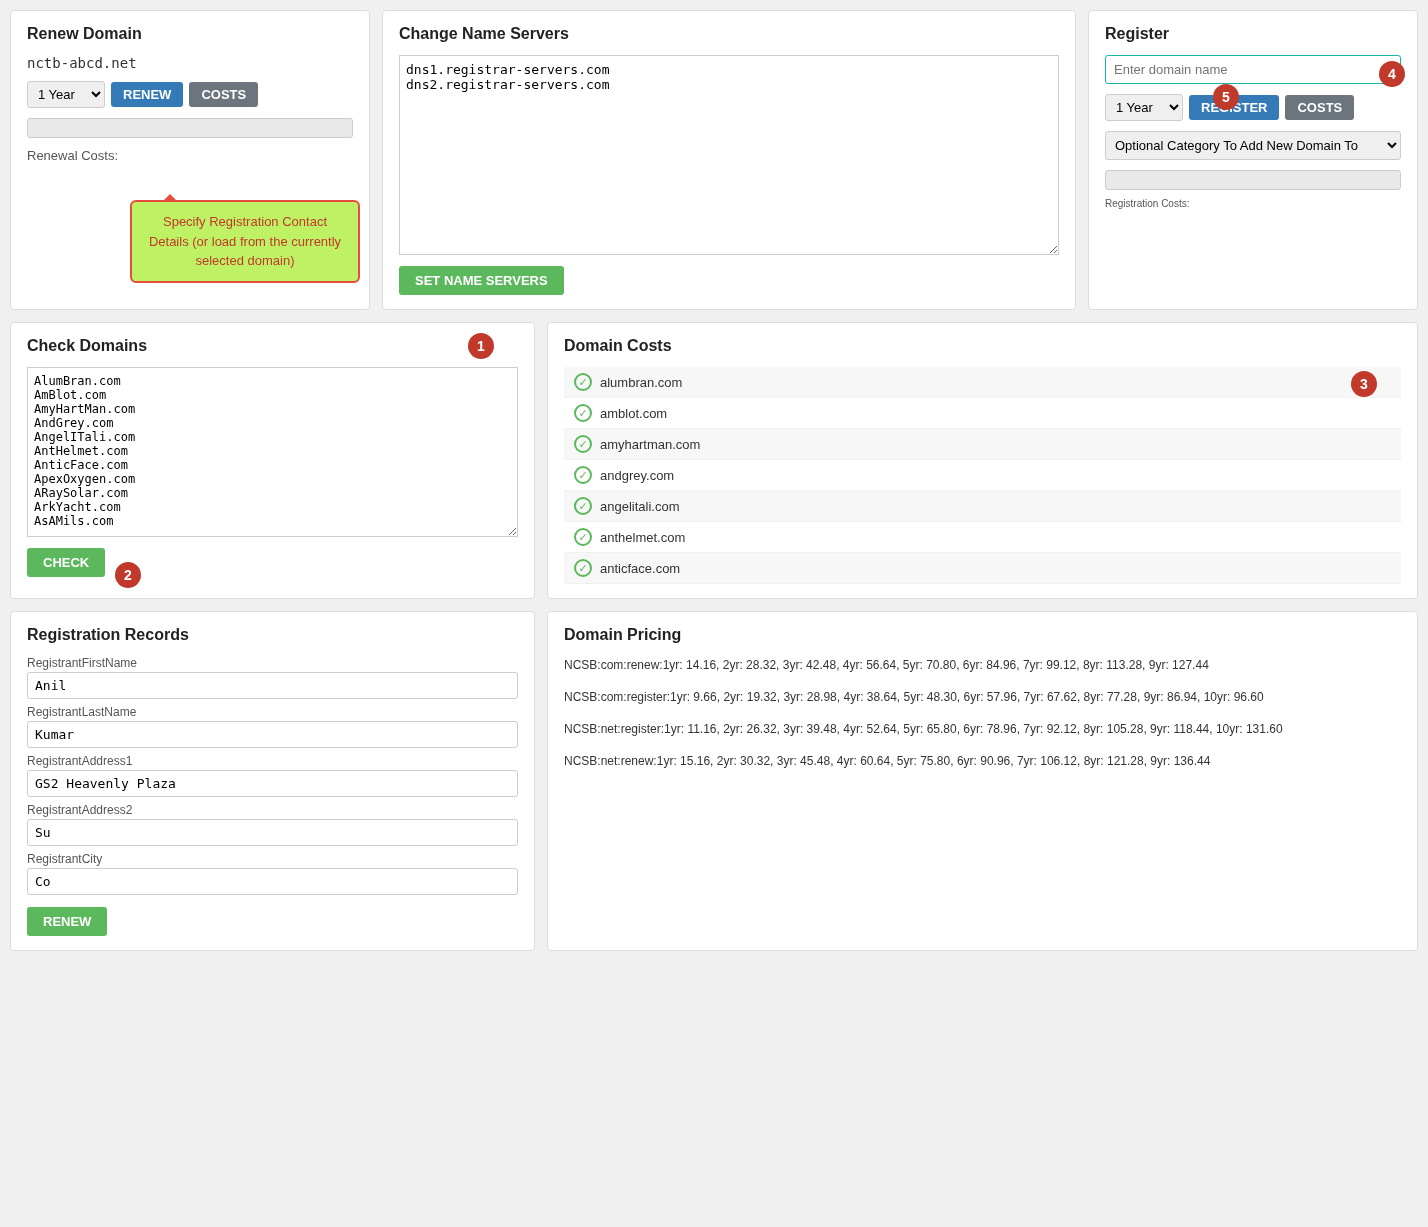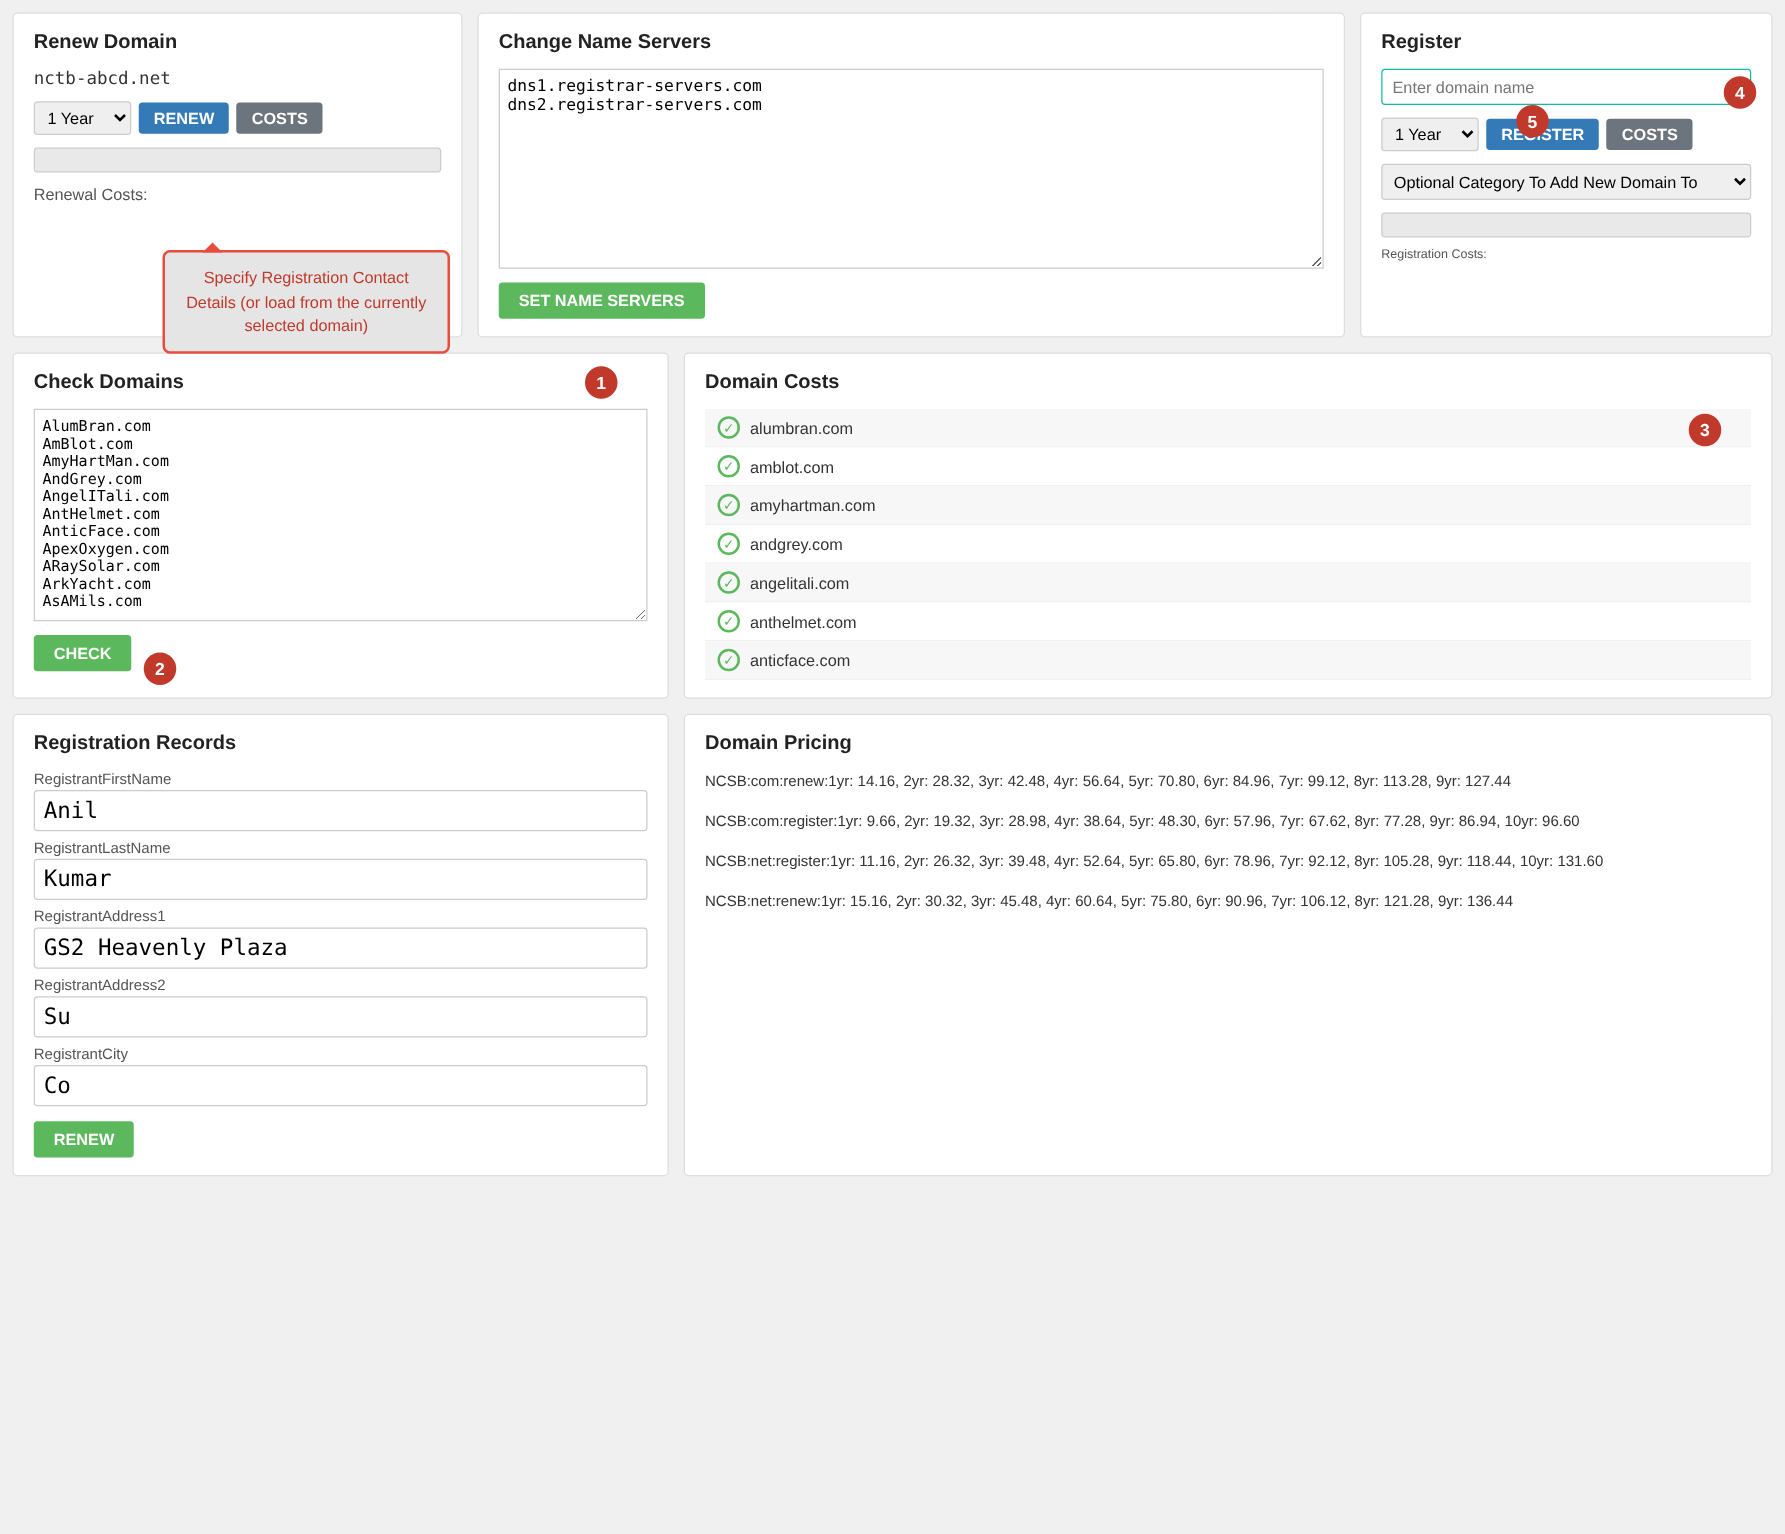--- a/index.html
+++ b/index.html
@@ -85,21 +85,21 @@
       border: 1px solid #ccc;
       border-radius: 3px;
       margin-bottom: 10px;
     }
     .renewal-costs-label {
       color: #555;
       font-size: 13px;
     }
     textarea.ns-textarea {
       width: 100%;
-      height: 160px;
+      height: 200px;
       border: 1px solid #ccc;
       padding: 6px;
       font-family: monospace;
       font-size: 13px;
       resize: both;
       margin-bottom: 8px;
     }
     .register-input {
       width: 100%;
       padding: 6px 8px;
@@ -205,35 +205,35 @@
       font-size: 12px;
       color: #555;
       margin-bottom: 2px;
     }
     .form-input {
       width: 100%;
       padding: 5px 7px;
       border: 1px solid #ccc;
       border-radius: 3px;
       font-family: monospace;
-      font-size: 18px;
+      font-size: 13px;
       margin-bottom: 6px;
     }
 
     .pricing-text {
       font-size: 12px;
       color: #333;
       line-height: 1.5;
       margin-bottom: 14px;
     }
 
     
     .tooltip-box {
       position: absolute;
-      background: #e5e5e5;
+      background: #bef264;
       border: 2px solid #e74c3c;
       border-radius: 6px;
       padding: 10px 14px;
       font-size: 13px;
       color: #c0392b;
       text-align: center;
       line-height: 1.5;
       width: 230px;
       left: 130px;
       top: 200px;

